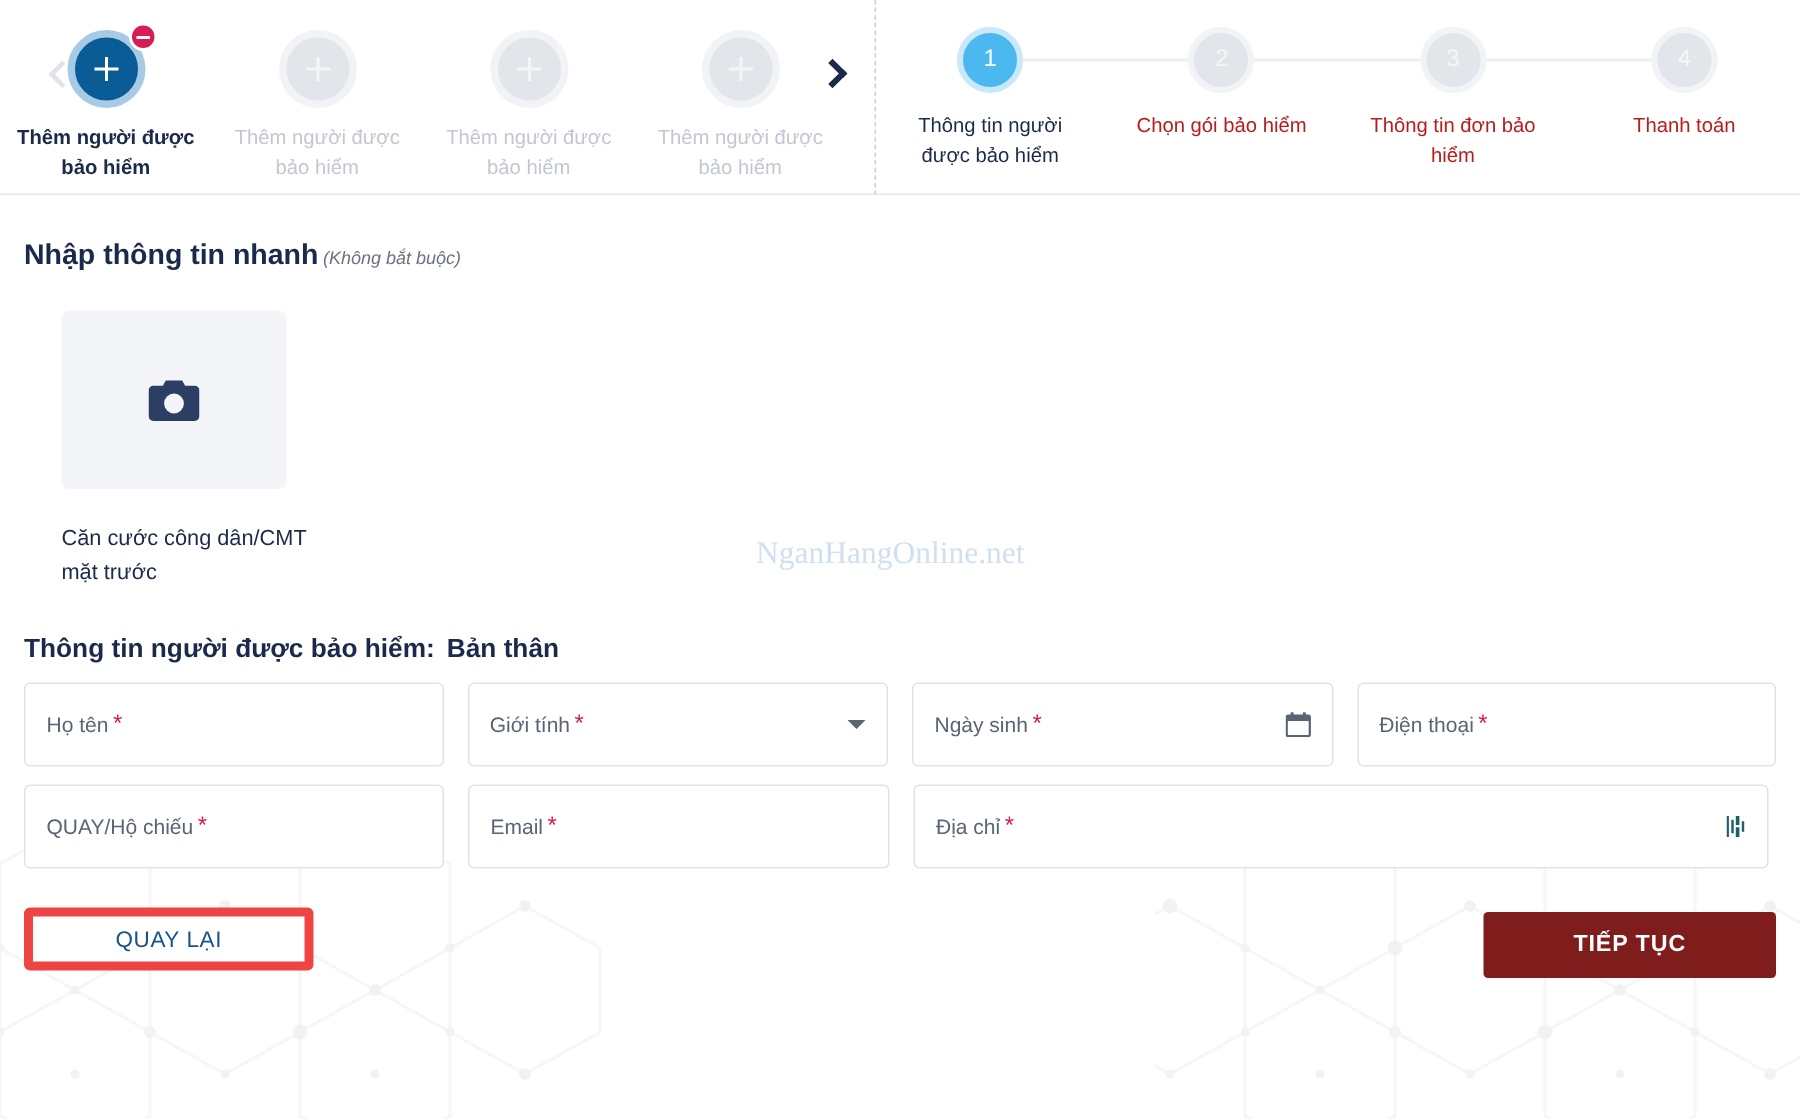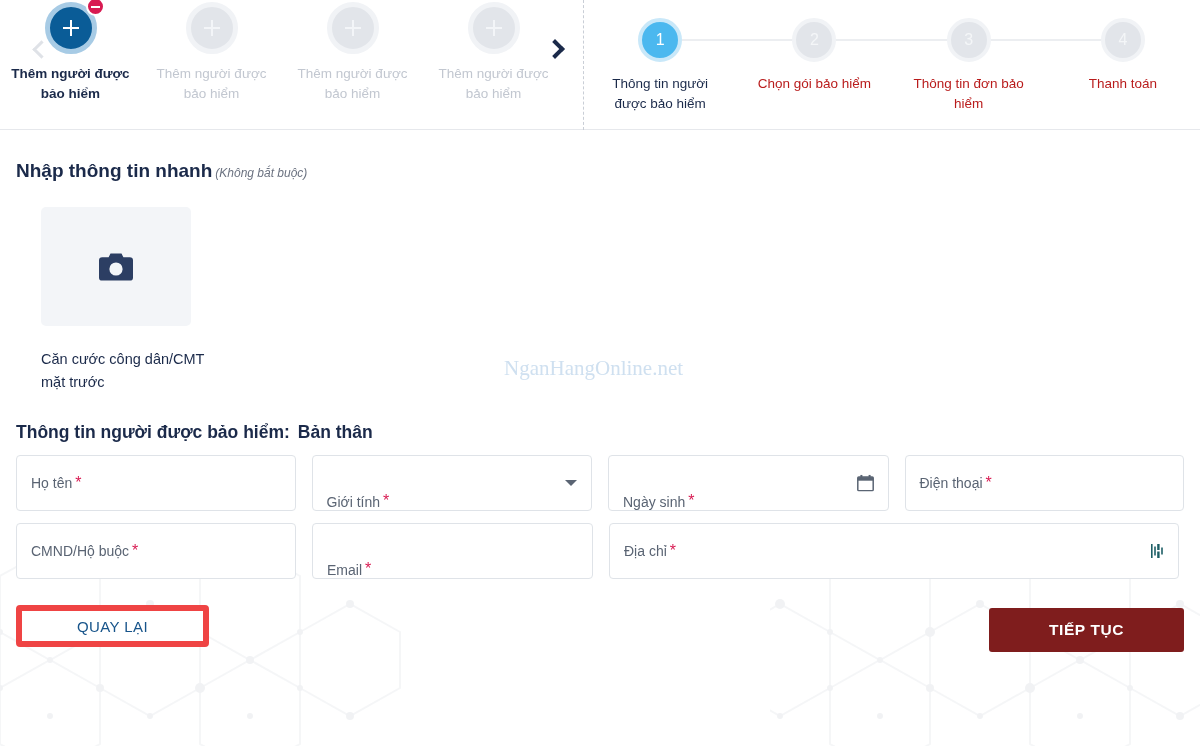--- a/index.html
+++ b/index.html
@@ -82,21 +82,21 @@
   .chev.right { transform: rotate(45deg); border-color:#1b2a4a; border-width:4px; width:14px;height:14px; margin-right:4px;}
 
   .person-track {
     position: absolute;
     left: 0; top: 0;
     display: flex;
     align-items: flex-start;
   }
   .person-item {
     width: 141px;
-    padding-top: 2px;
+    padding-top: 20px;
     text-align: center;
     position: relative;
     cursor: pointer;
   }
   .person-circle-wrap {
     position: relative;
     width: 52px; height: 52px;
     margin: 0 auto 10px auto;
   }
   .person-circle {
@@ -280,21 +280,21 @@
   .field .req { color: #d81b52; margin-left: 3px; }
   .field .tail {
     position: absolute;
     right: 14px;
     top: 50%;
     transform: translateY(-50%);
     display: flex;
     align-items: center;
   }
   .w-280 { width: 280px; }
-  .w-281 { width: 281px; align-items: flex-end; }
+  .w-281 { width: 281px; }
   .w-570 { width: 570px; }
 
   .caret-down {
     width: 0; height: 0;
     border-left: 6px solid transparent;
     border-right: 6px solid transparent;
     border-top: 6px solid #5a6473;
     cursor: pointer;
   }
 
@@ -551,21 +551,21 @@
 
       <div class="field w-280">
         <span class="lbl">Điện thoại</span>
         <span class="req">*</span>
       </div>
     </div>
 
     <div class="form-row">
 
       <div class="field w-280">
-        <span class="lbl">CMND/Hộ buộc</span>
+        <span class="lbl">QUAY/Hộ chiếu</span>
         <span class="req">*</span>
       </div>
 
       <div class="field w-281">
         <span class="lbl">Email</span>
         <span class="req">*</span>
       </div>
 
       <div class="field w-570">
         <span class="lbl">Địa chỉ</span>

